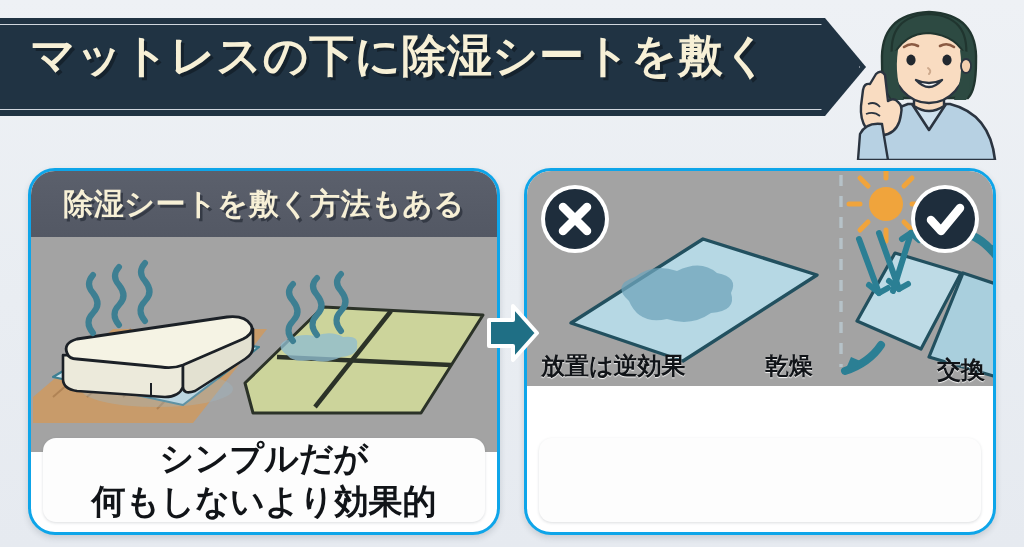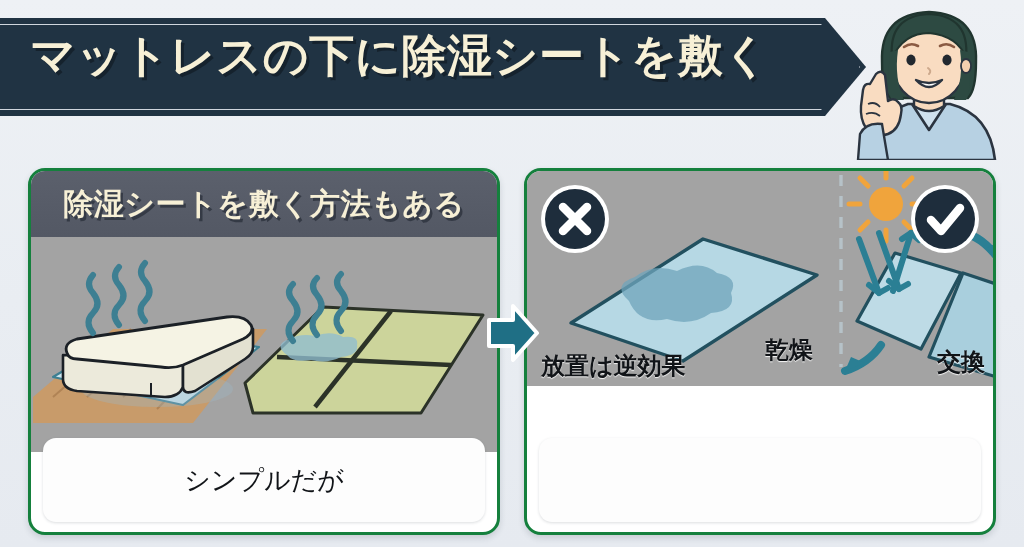--- a/index.html
+++ b/index.html
@@ -68,22 +68,22 @@
   .panels {
     position: absolute;
     left: 0; top: 160px;
     width: 1024px; height: 387px;
   }
   .panel {
     position: absolute;
     top: 8px;
     width: 472px;
     height: 367px;
-    border: 3px solid #15803d;
-    border-radius: 17px;
+    border: 3px solid #0ea5e9;
+    border-radius: 27px;
     background: #ffffff;
     overflow: hidden;
     box-shadow: 0 3px 6px rgba(40,50,65,.16);
   }
   .panel.left  { left: 28px; }
   .panel.right { left: 524px; }
 
   .panel-head {
     height: 66px;
     background: linear-gradient(180deg, #5b606c 0%, #535864 100%);
@@ -117,22 +117,22 @@
     border-radius: 13px;
     box-shadow: 0 1px 3px rgba(60,70,85,.18);
     display: flex;
     flex-direction: column;
     align-items: center;
     justify-content: center;
     gap: 3px;
   }
   .panel-caption span {
     color: #111418;
-    font-size: 26px;
-    font-weight: 400;
+    font-size: 34px;
+    font-weight: 700;
     line-height: 1.16;
     white-space: nowrap;
   }
 
   
   .mid-arrow {
     position: absolute;
     left: 483px;
     top: 140px;
     width: 58px;
@@ -141,22 +141,22 @@
   }
   .art-label {
     position: absolute;
     color: #111418;
     font-size: 24px;
     font-weight: 700;
     white-space: nowrap;
     text-shadow: 0 1px 1px rgba(255,255,255,.9);
   }
   .art-label.l1 { left: 14px;  bottom: 4px; }
-  .art-label.l2 { left: 238px; bottom: 20px; }
-  .art-label.l3 { right: 8px;  bottom: 8px; }
+  .art-label.l2 { left: 238px; bottom: 4px; }
+  .art-label.l3 { right: 8px;  bottom: 0; }
 </style>
 </head>
 <body>
 
 <div class="banner-wrap">
   <div class="banner"></div>
   <div class="banner-inner-line"></div>
   <div class="banner-title">マットレスの下に除湿シートを敷く</div>
 </div>
 
@@ -247,20 +247,21 @@
             <path d="M262 104 q-9 -11 0 -20 q9 -9 0 -20 q-8 -9 0 -17"></path>
             <path d="M286 98 q-9 -11 0 -20 q9 -9 0 -20 q-8 -9 0 -17"></path>
             <path d="M310 94 q-9 -11 0 -20 q9 -9 0 -20 q-8 -9 0 -17"></path>
           </g>
         </g>
       </svg>
     </div>
 
     <div class="panel-caption">
       <span>シンプルだが</span>
+      <span>何もしないより効果的</span>
     </div>
   </section>
 
   <div class="mid-arrow">
     <svg viewBox="0 0 58 66" width="58" height="66" aria-hidden="true">
       <path d="M6 20 L30 20 L30 6 L54 33 L30 60 L30 46 L6 46 Z" fill="#1f6f85" stroke="#ffffff" stroke-width="4" stroke-linejoin="round"></path>
     </svg>
   </div>
 
   <section class="panel right">

